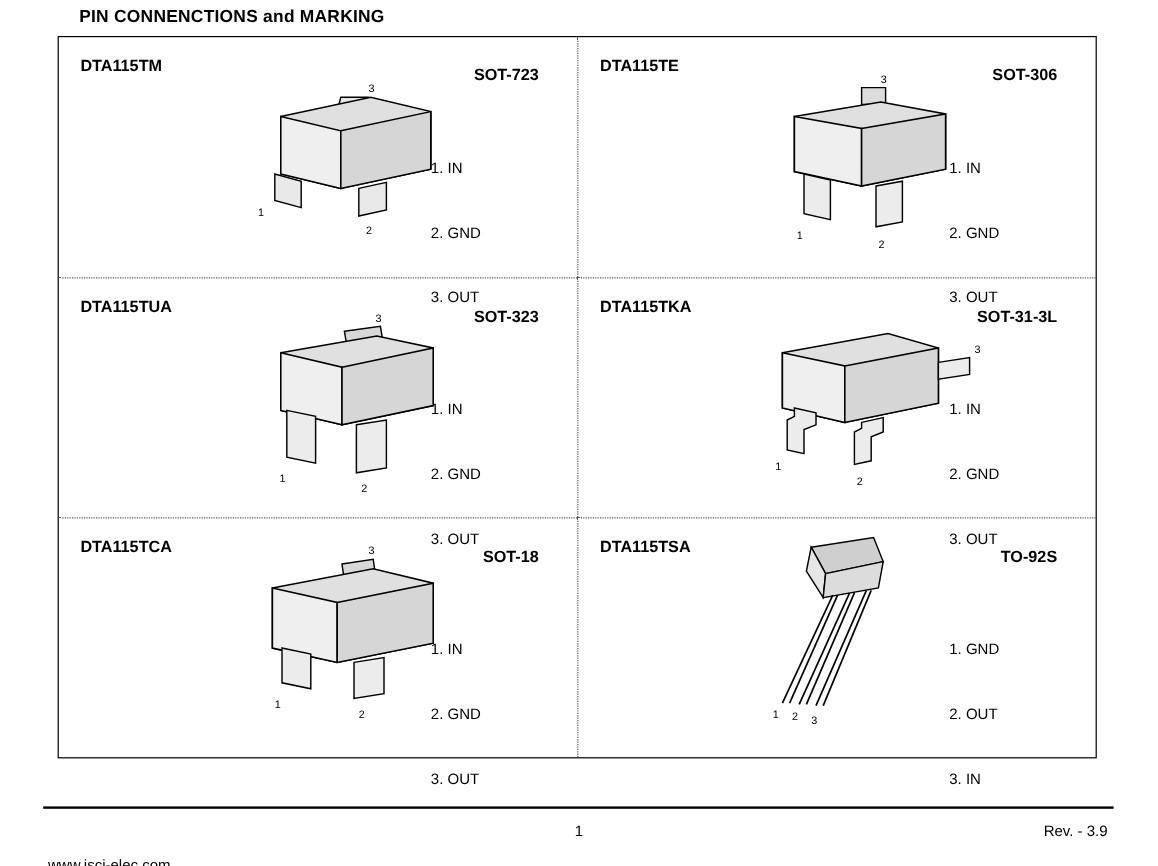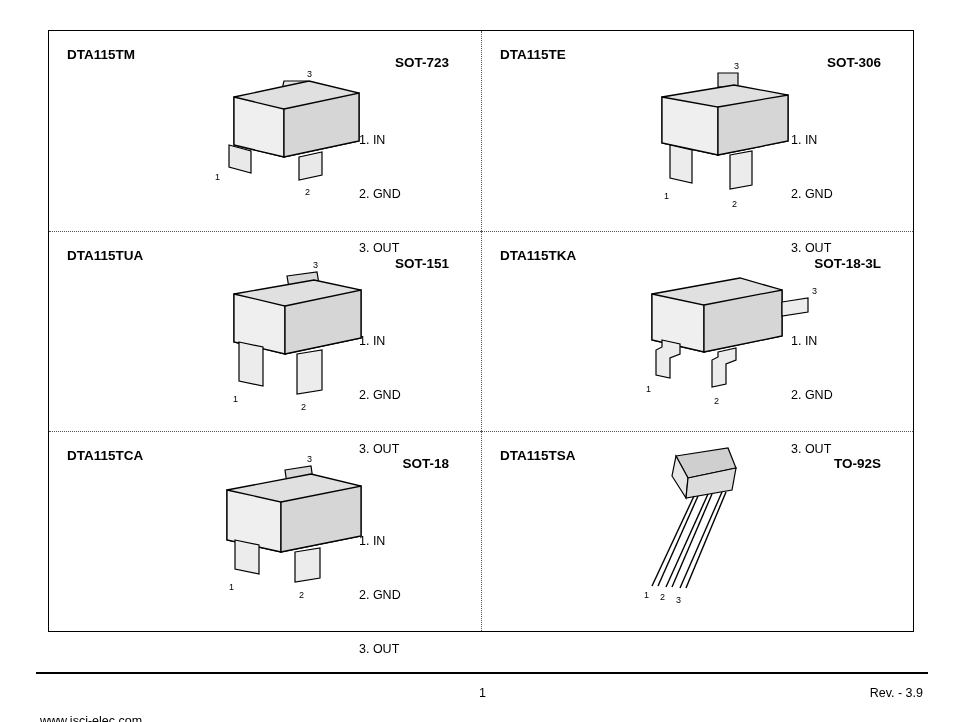--- a/index.html
+++ b/index.html
@@ -119,20 +119,21 @@
     font-family: "Liberation Sans", sans-serif;
     font-size: 9px;
     fill: #000;
   }
 </style>
 </head>
 <body>
 
 <div class="page">
 
+  <div class="section-title">PIN CONNENCTIONS and MARKING</div>
 
   <div class="grid">
 
     <div class="cell row1 left-col">
       <div class="part-name">DTA115TM</div>
       <div class="package-name">SOT-723</div>
       <div class="pin-list">
         <div>1. IN</div>
         <div>2. GND</div>
         <div>3. OUT</div>
@@ -178,21 +179,21 @@
           <polygon points="108,106 130,102 130,136 108,140" fill="#ececec" stroke="#000" stroke-width="1.2"></polygon>
           <text x="112" y="20">3</text>
           <text x="42" y="150">1</text>
           <text x="110" y="158">2</text>
         </svg>
       </div>
     </div>
 
     <div class="cell row2 left-col">
       <div class="part-name">DTA115TUA</div>
-      <div class="package-name">SOT-151</div>
+      <div class="package-name">SOT-323</div>
       <div class="pin-list">
         <div>1. IN</div>
         <div>2. GND</div>
         <div>3. OUT</div>
       </div>
       <div class="drawing">
         <svg viewBox="0 0 210 172" width="210" height="172">
 
           <polygon points="98,26 128,22 130,34 100,38" fill="#d8d8d8" stroke="#000" stroke-width="1.2"></polygon>
 
@@ -205,21 +206,21 @@
           <polygon points="108,104 133,100 133,140 108,144" fill="#ececec" stroke="#000" stroke-width="1.2"></polygon>
           <text x="124" y="18">3</text>
           <text x="44" y="152">1</text>
           <text x="112" y="160">2</text>
         </svg>
       </div>
     </div>
 
     <div class="cell row2 right-col">
       <div class="part-name">DTA115TKA</div>
-      <div class="package-name">SOT-18-3L</div>
+      <div class="package-name">SOT-31-3L</div>
       <div class="pin-list">
         <div>1. IN</div>
         <div>2. GND</div>
         <div>3. OUT</div>
       </div>
       <div class="drawing">
         <svg viewBox="0 0 210 172" width="210" height="172">
 
           <polygon points="30,44 118,28 160,40 160,86 82,102 30,90" fill="#e0e0e0" stroke="#000" stroke-width="1.3"></polygon>
           <polygon points="30,44 82,55 82,102 30,90" fill="#efefef" stroke="#000" stroke-width="1.3"></polygon>
@@ -260,20 +261,25 @@
           <text x="118" y="12">3</text>
           <text x="40" y="140">1</text>
           <text x="110" y="148">2</text>
         </svg>
       </div>
     </div>
 
     <div class="cell row3 right-col">
       <div class="part-name">DTA115TSA</div>
       <div class="package-name">TO-92S</div>
+      <div class="pin-list">
+        <div>1. GND</div>
+        <div>2. OUT</div>
+        <div>3. IN</div>
+      </div>
       <div class="drawing" style="left:150px; top:8px;">
         <svg viewBox="0 0 210 172" width="210" height="172">
 
           <polygon points="44,16 96,8 104,28 56,38" fill="#cfcfcf" stroke="#000" stroke-width="1.2"></polygon>
           <polygon points="44,16 56,38 54,58 40,36" fill="#e6e6e6" stroke="#000" stroke-width="1.2"></polygon>
           <polygon points="56,38 104,28 100,50 54,58" fill="#dcdcdc" stroke="#000" stroke-width="1.2"></polygon>
 
           <path d="M62,56 L20,146" stroke="#000" stroke-width="1.4" fill="none"></path>
           <path d="M66,56 L26,146" stroke="#000" stroke-width="1.4" fill="none"></path>
           <path d="M76,54 L34,147" stroke="#000" stroke-width="1.4" fill="none"></path>

